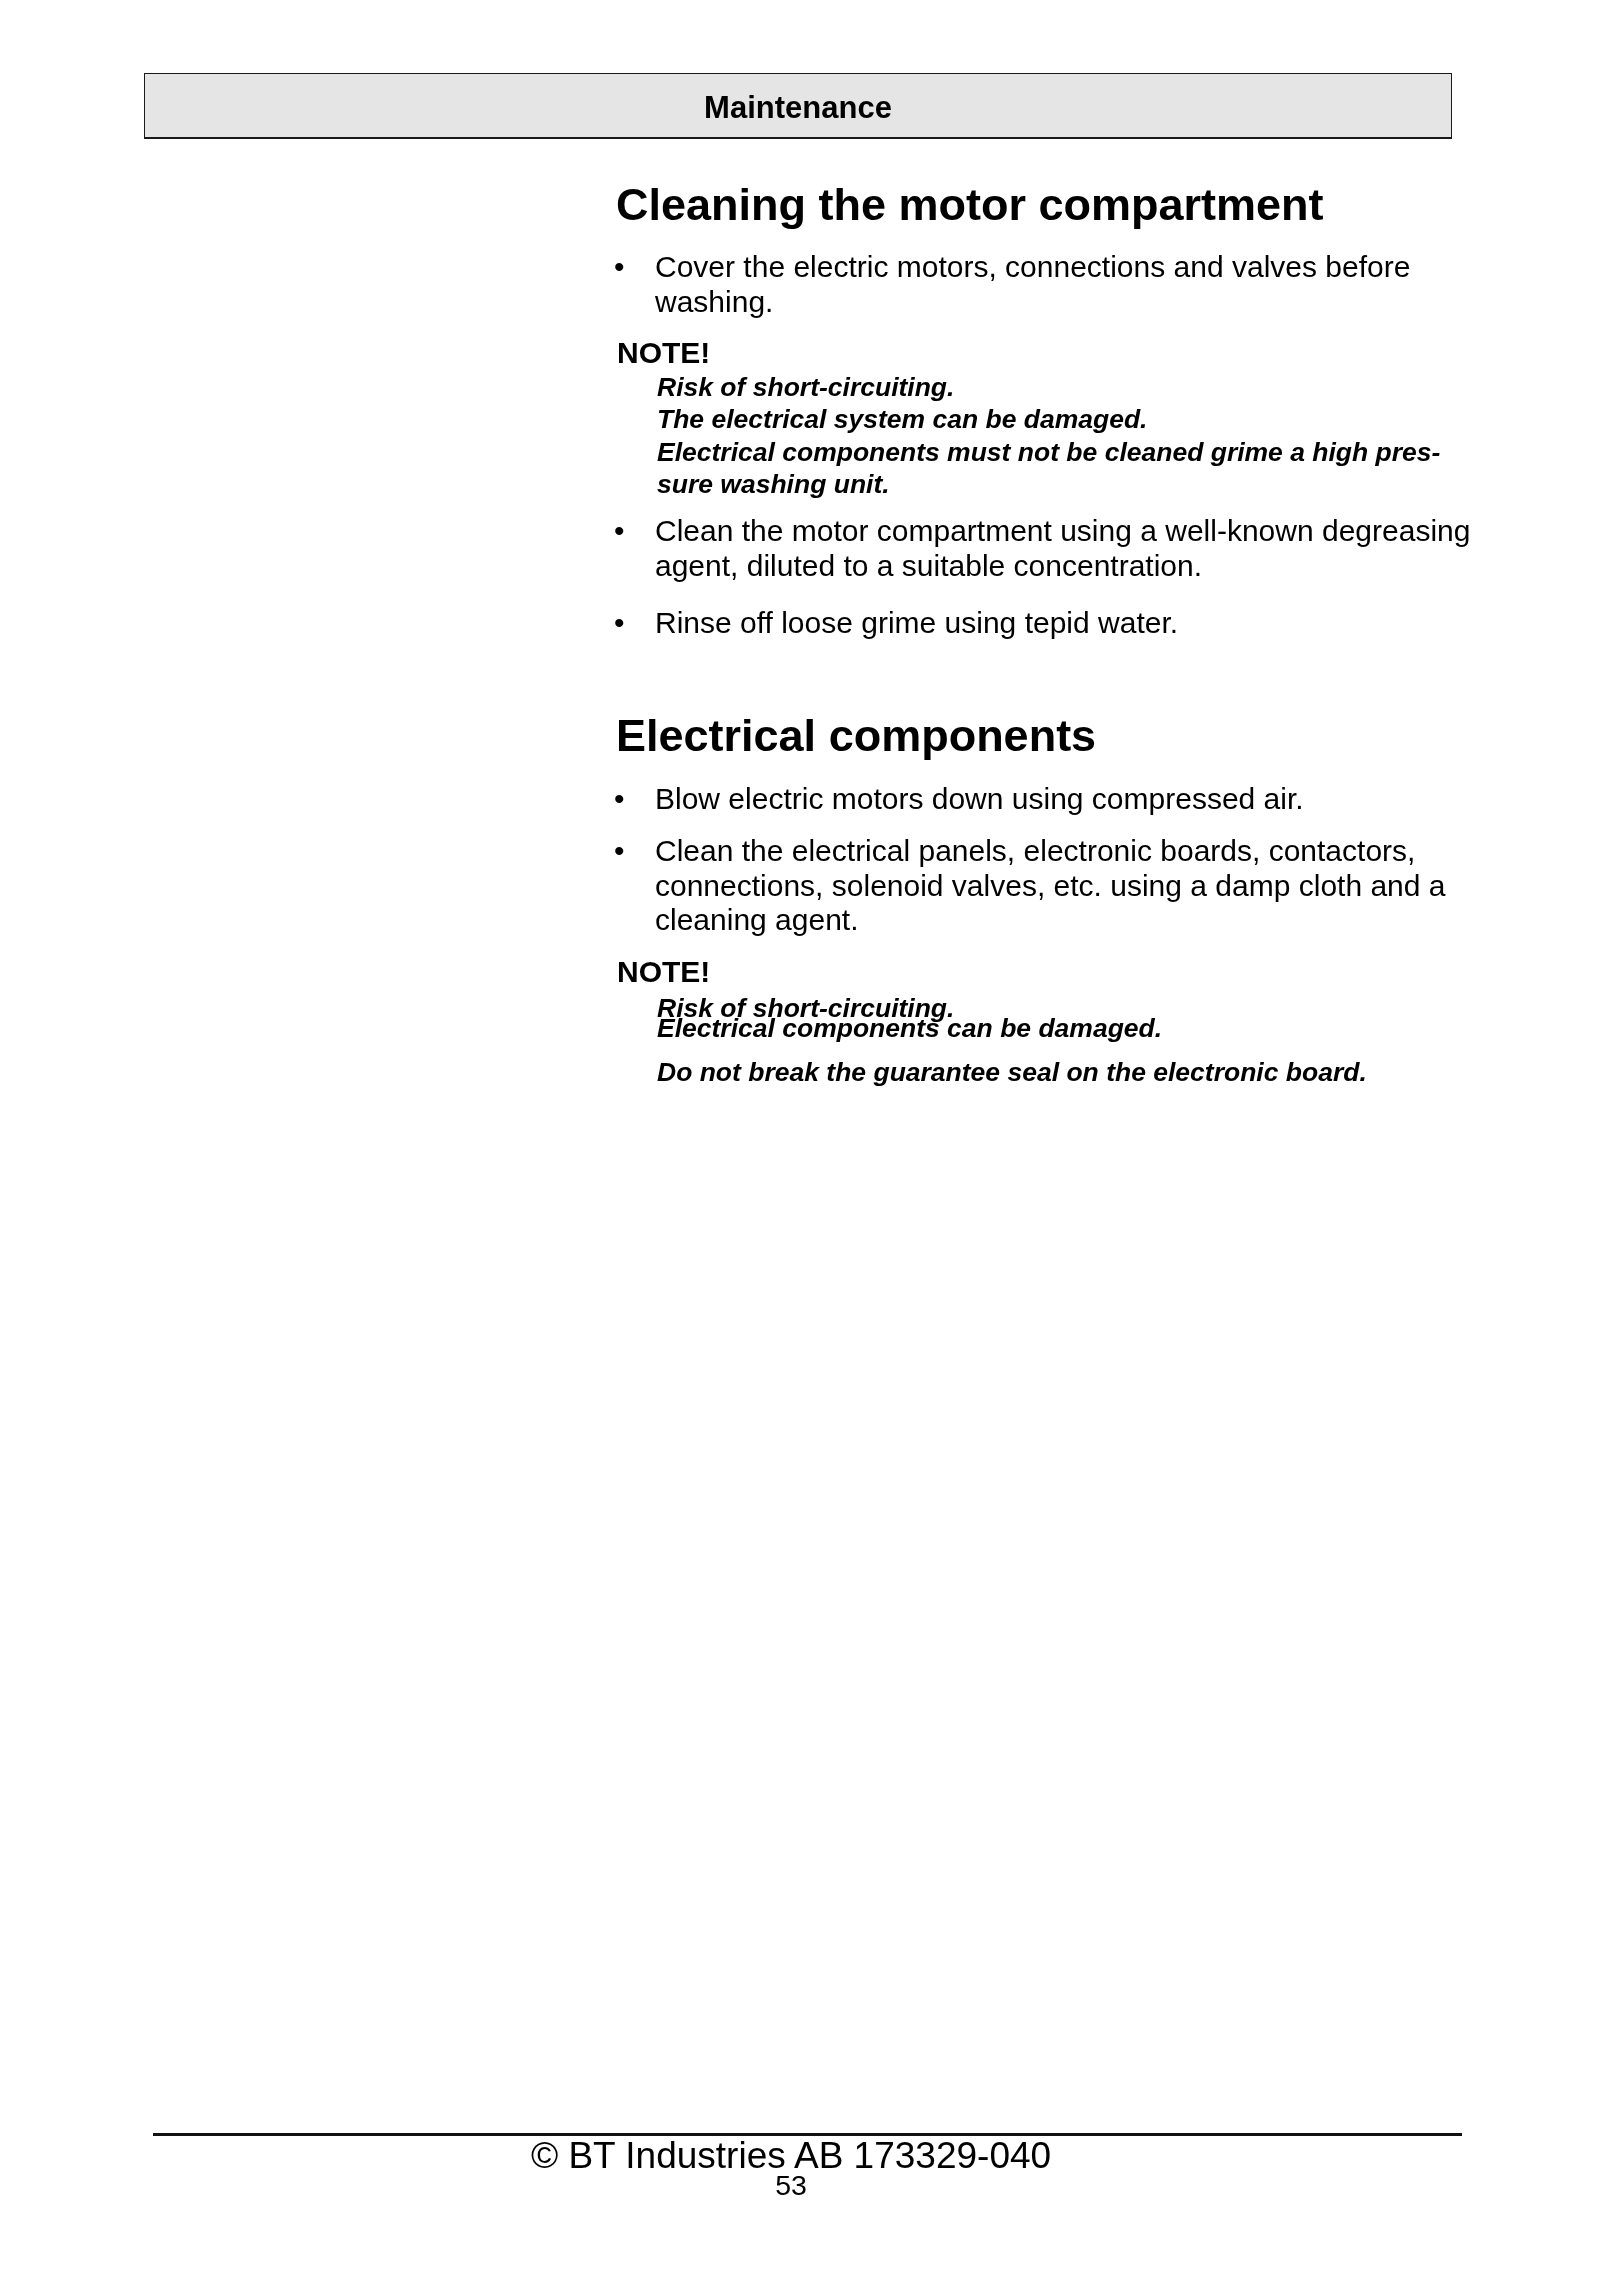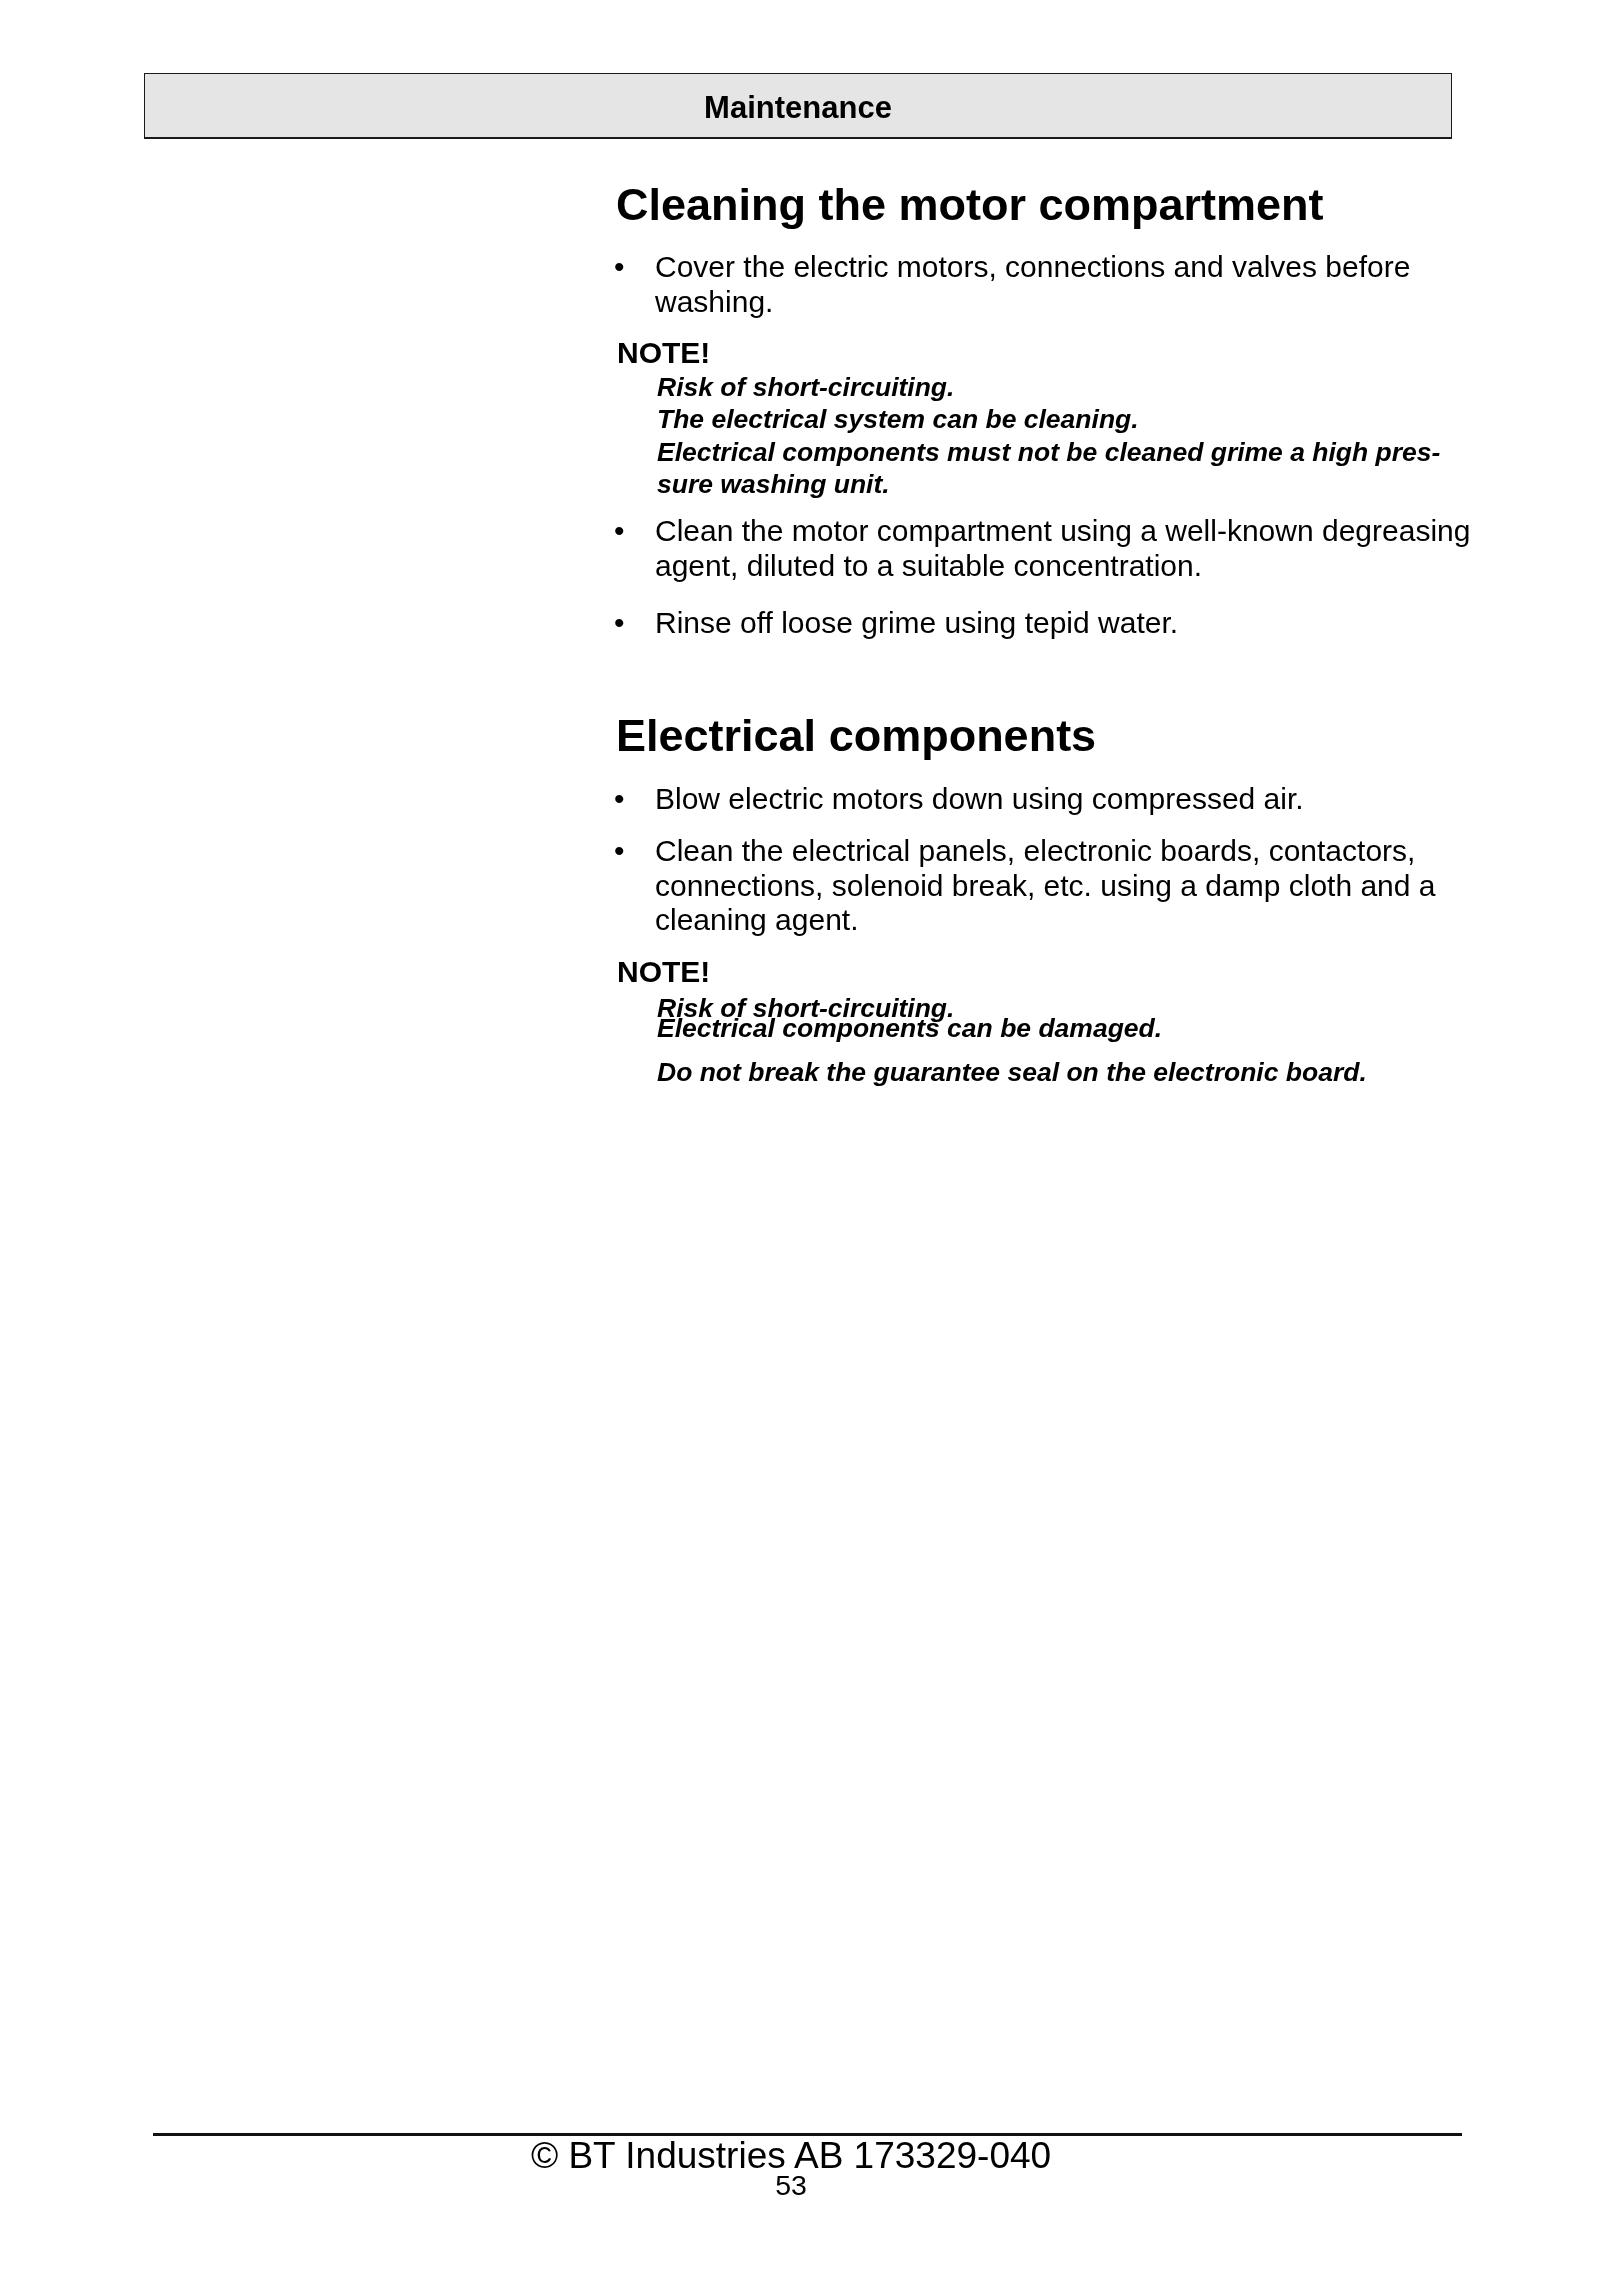--- a/index.html
+++ b/index.html
@@ -31,41 +31,41 @@
 
 <div>
   <span class="abs bullet" style="top:250px;">•</span>
   <span class="abs body btext" style="top:250px;">Cover the electric motors, connections and valves before</span>
   <span class="abs body btext" style="top:285px;">washing.</span>
 </div>
 
 <div>
   <span class="abs note" style="top:336px;">NOTE!</span>
   <span class="abs it" style="top:371px;">Risk of short-circuiting.</span>
-  <span class="abs it" style="top:403px;">The electrical system can be cleaning.</span>
+  <span class="abs it" style="top:403px;">The electrical system can be damaged.</span>
   <span class="abs it" style="top:436px;">Electrical components must not be cleaned grime a high pres-</span>
   <span class="abs it" style="top:468px;">sure washing unit.</span>
 </div>
 
 <div>
   <span class="abs bullet" style="top:514px;">•</span>
   <span class="abs body btext" style="top:514px;">Clean the motor compartment using a well-known degreasing</span>
   <span class="abs body btext" style="top:549px;">agent, diluted to a suitable concentration.</span>
   <span class="abs bullet" style="top:606px;">•</span>
   <span class="abs body btext" style="top:606px;">Rinse off loose grime using tepid water.</span>
 </div>
 
 <div class="abs h1" style="top:713px;">Electrical components</div>
 
 <div>
   <span class="abs bullet" style="top:782px;">•</span>
   <span class="abs body btext" style="top:782px;">Blow electric motors down using compressed air.</span>
   <span class="abs bullet" style="top:834px;">•</span>
   <span class="abs body btext" style="top:834px;">Clean the electrical panels, electronic boards, contactors,</span>
-  <span class="abs body btext" style="top:869px;">connections, solenoid break, etc. using a damp cloth and a</span>
+  <span class="abs body btext" style="top:869px;">connections, solenoid valves, etc. using a damp cloth and a</span>
   <span class="abs body btext" style="top:903px;">cleaning agent.</span>
 </div>
 
 <div>
   <span class="abs note" style="top:955px;">NOTE!</span>
   <span class="abs it" style="top:992px;">Risk of short-circuiting.</span>
   <span class="abs it" style="top:969px;margin-top:43px;">Electrical components can be damaged.</span>
   <span class="abs it" style="top:1056px;">Do not break the guarantee seal on the electronic board.</span>
 </div>
 

